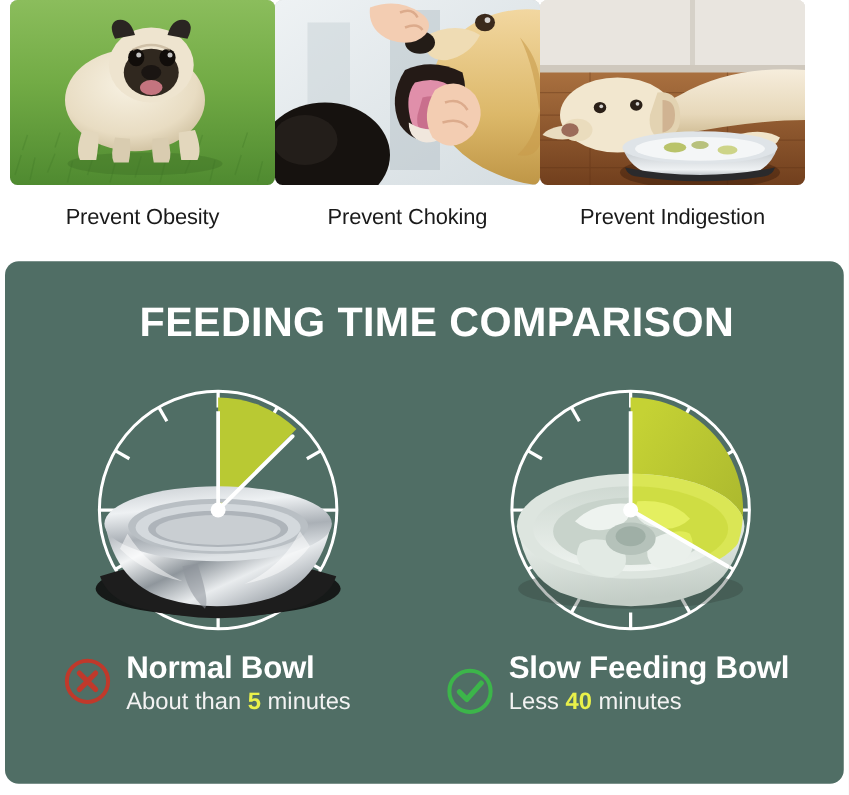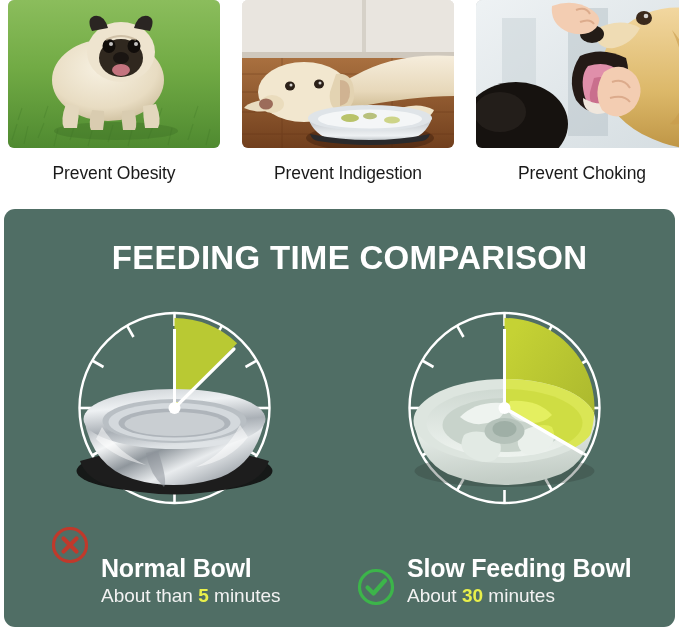--- a/index.html
+++ b/index.html
@@ -11,21 +11,20 @@
   }
 
   .page { position: relative; width: 679px; height: 636px; background:#fff; }
 
   
   .benefits {
     position: absolute; left: 0; top: 0;
     width: 566px; height: 196px;
     display: flex; justify-content: space-between;
     padding: 0 8px;
-    gap: 22px;
   }
   .benefit { width: 212px; display: flex; flex-direction: column; align-items: center; }
   .photo {
     width: 212px; height: 148px;
     border-radius: 6px;
     overflow: hidden; position: relative;
     background: #cfcfcf;
   }
   .photo svg { display:block; width:100%; height:100%; }
   .benefit-label {
@@ -61,21 +60,21 @@
   
   .captions { position: absolute; left: 0; top: 312px; width: 100%; height: 86px; }
   .caption { position: absolute; top: 0; display: flex; align-items: flex-start; }
   .caption.left  { left: 46px; }
   .caption.right { left: 352px; align-items: flex-end; }
   .cap-icon { width: 40px; height: 40px; margin-top: 4px; flex: 0 0 40px; }
   .cap-icon svg { display:block; width:100%; height:100%; }
   .cap-text { margin-left: 11px; }
   .cap-title {
     font-size: 25px; font-weight: bold; color: #ffffff;
-    line-height: 1.05; letter-spacing: -0.2px; white-space: nowrap; margin-top: 34px;
+    line-height: 1.05; letter-spacing: -0.2px; white-space: nowrap;
   }
   .cap-sub {
     margin-top: 4px;
     font-size: 19px; color: #f2f2f2; white-space: nowrap;
   }
   .hl { color: #e9f04a; font-weight: bold; }
 </style>
 </head>
 <body>
 
@@ -140,20 +139,63 @@
           <path d="M98 40 q15 -8 30 0" stroke="#bba98c" stroke-width="2" fill="none" opacity=".6"></path>
         </svg>
       </div>
       <div class="benefit-label">Prevent Obesity</div>
     </div>
 
     <div class="benefit">
       <div class="photo">
         <svg viewBox="0 0 212 148" preserveAspectRatio="xMidYMid slice">
           <defs>
+            <linearGradient id="clinicbg" x1="0" y1="0" x2="1" y2="1">
+              <stop offset="0%" stop-color="#eef2f4"></stop>
+                <stop offset="100%" stop-color="#d5dde1"></stop>
+            </linearGradient>
+            <linearGradient id="golden" x1="0" y1="0" x2="0" y2="1">
+              <stop offset="0%" stop-color="#f2d7a0"></stop>
+                <stop offset="60%" stop-color="#dcb869"></stop>
+              <stop offset="100%" stop-color="#bf9646"></stop>
+            </linearGradient>
+          </defs>
+          <rect width="212" height="148" fill="url(#clinicbg)"></rect>
+          <rect x="92" y="8" width="40" height="128" fill="#b9c4ca" opacity=".55"></rect>
+          <rect x="26" y="18" width="34" height="110" fill="#c8d1d6" opacity=".5"></rect>
+
+          <path d="M212 8 q-40 -4 -68 22 q-22 20 -18 50 q4 34 40 54 q28 14 46 14 z" fill="url(#golden)"></path>
+          <path d="M196 30 q20 22 16 54 q-3 26 -18 40 q24 4 18 -30 q-4 -40 -16 -64z" fill="#c89b4b" opacity=".6"></path>
+
+          <path d="M118 30 q26 -14 46 -2 q-8 16 -26 20 q-18 2 -20 -18z" fill="#efdcb4"></path>
+          <ellipse cx="116" cy="34" rx="12" ry="9" fill="#231c17"></ellipse>
+          <path d="M104 56 q22 -10 46 2 q8 28 -12 46 q-22 18 -38 -4 q-10 -22 4 -44z" fill="#241a16"></path>
+          <path d="M112 66 q20 -6 32 6 q2 22 -14 32 q-18 8 -22 -10 q-4 -18 4 -28z" fill="#e08faa"></path>
+          <path d="M118 78 q16 -4 22 8 q-2 18 -16 22 q-12 -2 -10 -16z" fill="#c96f8d"></path>
+          <path d="M107 98 q16 10 34 2 q-6 14 -20 14 q-14 -2 -14 -16z" fill="#f0e7dd"></path>
+
+          <ellipse cx="168" cy="18" rx="8" ry="7" fill="#3b2a1c"></ellipse>
+          <circle cx="170" cy="16" r="2.3" fill="#fff" opacity=".8"></circle>
+
+          <path d="M76 6 q22 -8 40 4 q12 8 4 18 q-10 10 -28 4 q-18 -8 -16 -26z" fill="#f3cdb2"></path>
+          <path d="M100 10 q10 -4 14 4 M104 22 q10 -4 14 2" stroke="#dcab8c" stroke-width="2" fill="none"></path>
+          <path d="M128 72 q18 -12 32 4 q10 16 -2 32 q-16 16 -32 2 q-10 -18 2 -38z" fill="#f3cdb2"></path>
+          <path d="M136 82 q12 -4 18 6 M134 98 q14 -4 20 4" stroke="#dcab8c" stroke-width="2" fill="none"></path>
+
+          <ellipse cx="40" cy="124" rx="52" ry="42" fill="#16120f"></ellipse>
+          <ellipse cx="24" cy="112" rx="26" ry="20" fill="#2a2320" opacity=".7"></ellipse>
+        </svg>
+      </div>
+      <div class="benefit-label">Prevent Choking</div>
+    </div>
+
+    <div class="benefit">
+      <div class="photo">
+        <svg viewBox="0 0 212 148" preserveAspectRatio="xMidYMid slice">
+          <defs>
             <linearGradient id="floor" x1="0" y1="0" x2="0" y2="1">
               <stop offset="0%" stop-color="#a9703f"></stop>
                 <stop offset="100%" stop-color="#713f1d"></stop>
             </linearGradient>
             <linearGradient id="labcoat" x1="0" y1="0" x2="0" y2="1">
               <stop offset="0%" stop-color="#f6eddc"></stop>
                 <stop offset="65%" stop-color="#e7d8ba"></stop>
               <stop offset="100%" stop-color="#cdb990"></stop>
             </linearGradient>
             <linearGradient id="steel" x1="0" y1="0" x2="0" y2="1">
@@ -197,63 +239,20 @@
           <path d="M66 118 q62 -14 124 0 q-6 18 -24 22 q-38 8 -76 0 q-18 -5 -24 -22z" fill="url(#steel)"></path>
           <ellipse cx="128" cy="118" rx="62" ry="13" fill="#dfe4e8"></ellipse>
           <ellipse cx="128" cy="119" rx="52" ry="9.5" fill="#f4f6f7"></ellipse>
           <ellipse cx="108" cy="118" rx="9" ry="4" fill="#b9c36a"></ellipse>
           <ellipse cx="150" cy="120" rx="8" ry="3.6" fill="#cdd488"></ellipse>
           <ellipse cx="128" cy="116" rx="7" ry="3.2" fill="#a9b45e" opacity=".8"></ellipse>
           <path d="M68 134 q60 12 120 0 q-2 6 -8 7 q-52 8 -104 0 q-6 -1 -8 -7z" fill="#2a2a2c"></path>
         </svg>
       </div>
       <div class="benefit-label">Prevent Indigestion</div>
-    </div>
-
-    <div class="benefit">
-      <div class="photo">
-        <svg viewBox="0 0 212 148" preserveAspectRatio="xMidYMid slice">
-          <defs>
-            <linearGradient id="clinicbg" x1="0" y1="0" x2="1" y2="1">
-              <stop offset="0%" stop-color="#eef2f4"></stop>
-                <stop offset="100%" stop-color="#d5dde1"></stop>
-            </linearGradient>
-            <linearGradient id="golden" x1="0" y1="0" x2="0" y2="1">
-              <stop offset="0%" stop-color="#f2d7a0"></stop>
-                <stop offset="60%" stop-color="#dcb869"></stop>
-              <stop offset="100%" stop-color="#bf9646"></stop>
-            </linearGradient>
-          </defs>
-          <rect width="212" height="148" fill="url(#clinicbg)"></rect>
-          <rect x="92" y="8" width="40" height="128" fill="#b9c4ca" opacity=".55"></rect>
-          <rect x="26" y="18" width="34" height="110" fill="#c8d1d6" opacity=".5"></rect>
-
-          <path d="M212 8 q-40 -4 -68 22 q-22 20 -18 50 q4 34 40 54 q28 14 46 14 z" fill="url(#golden)"></path>
-          <path d="M196 30 q20 22 16 54 q-3 26 -18 40 q24 4 18 -30 q-4 -40 -16 -64z" fill="#c89b4b" opacity=".6"></path>
-
-          <path d="M118 30 q26 -14 46 -2 q-8 16 -26 20 q-18 2 -20 -18z" fill="#efdcb4"></path>
-          <ellipse cx="116" cy="34" rx="12" ry="9" fill="#231c17"></ellipse>
-          <path d="M104 56 q22 -10 46 2 q8 28 -12 46 q-22 18 -38 -4 q-10 -22 4 -44z" fill="#241a16"></path>
-          <path d="M112 66 q20 -6 32 6 q2 22 -14 32 q-18 8 -22 -10 q-4 -18 4 -28z" fill="#e08faa"></path>
-          <path d="M118 78 q16 -4 22 8 q-2 18 -16 22 q-12 -2 -10 -16z" fill="#c96f8d"></path>
-          <path d="M107 98 q16 10 34 2 q-6 14 -20 14 q-14 -2 -14 -16z" fill="#f0e7dd"></path>
-
-          <ellipse cx="168" cy="18" rx="8" ry="7" fill="#3b2a1c"></ellipse>
-          <circle cx="170" cy="16" r="2.3" fill="#fff" opacity=".8"></circle>
-
-          <path d="M76 6 q22 -8 40 4 q12 8 4 18 q-10 10 -28 4 q-18 -8 -16 -26z" fill="#f3cdb2"></path>
-          <path d="M100 10 q10 -4 14 4 M104 22 q10 -4 14 2" stroke="#dcab8c" stroke-width="2" fill="none"></path>
-          <path d="M128 72 q18 -12 32 4 q10 16 -2 32 q-16 16 -32 2 q-10 -18 2 -38z" fill="#f3cdb2"></path>
-          <path d="M136 82 q12 -4 18 6 M134 98 q14 -4 20 4" stroke="#dcab8c" stroke-width="2" fill="none"></path>
-
-          <ellipse cx="40" cy="124" rx="52" ry="42" fill="#16120f"></ellipse>
-          <ellipse cx="24" cy="112" rx="26" ry="20" fill="#2a2320" opacity=".7"></ellipse>
-        </svg>
-      </div>
-      <div class="benefit-label">Prevent Choking</div>
     </div>
   </div>
 
   <div class="panel">
 
     <div class="panel-title">FEEDING TIME COMPARISON</div>
 
     <div class="gauges">
 
       <div class="gauge-wrap left">
@@ -416,18 +415,18 @@
 
       <div class="caption right">
         <div class="cap-icon">
           <svg viewBox="0 0 40 40">
             <circle cx="20" cy="20" r="16.5" fill="none" stroke="#3cb54a" stroke-width="3.2"></circle>
             <path d="M11.5 20.5 L17.5 26.5 L29 13.5" stroke="#3cb54a" stroke-width="4.2" fill="none" stroke-linecap="round" stroke-linejoin="round"></path>
           </svg>
         </div>
         <div class="cap-text">
           <div class="cap-title">Slow Feeding Bowl</div>
-          <div class="cap-sub"><span>About </span><span class="hl">30</span><span> minutes</span></div>
+          <div class="cap-sub"><span>Less </span><span class="hl">40</span><span> minutes</span></div>
         </div>
       </div>
     </div>
   </div>
 </div>
 
 </body></html>

